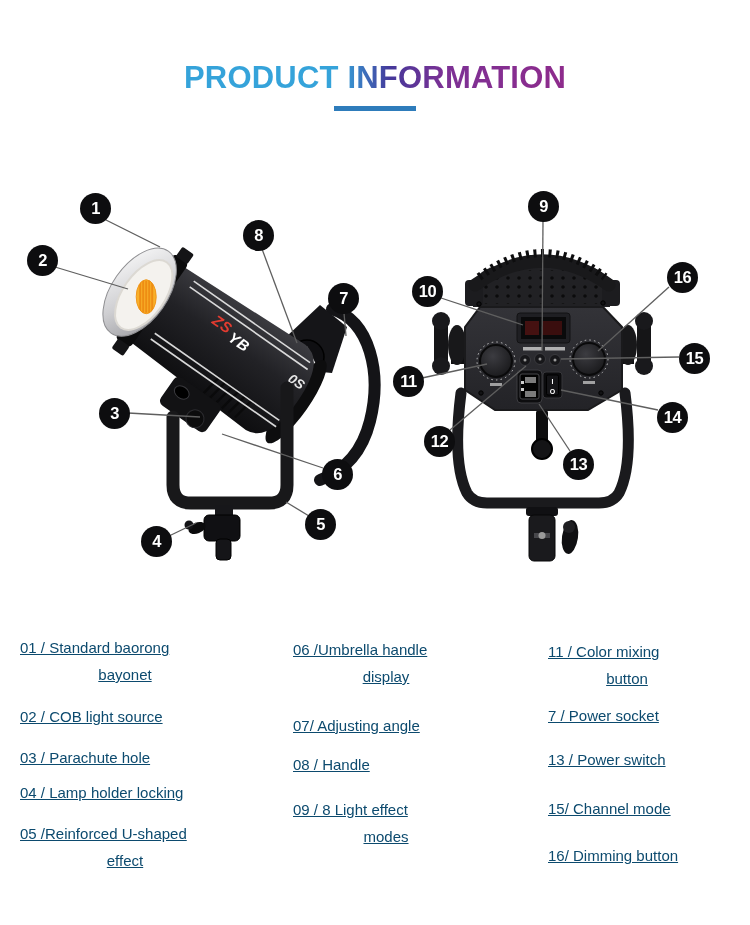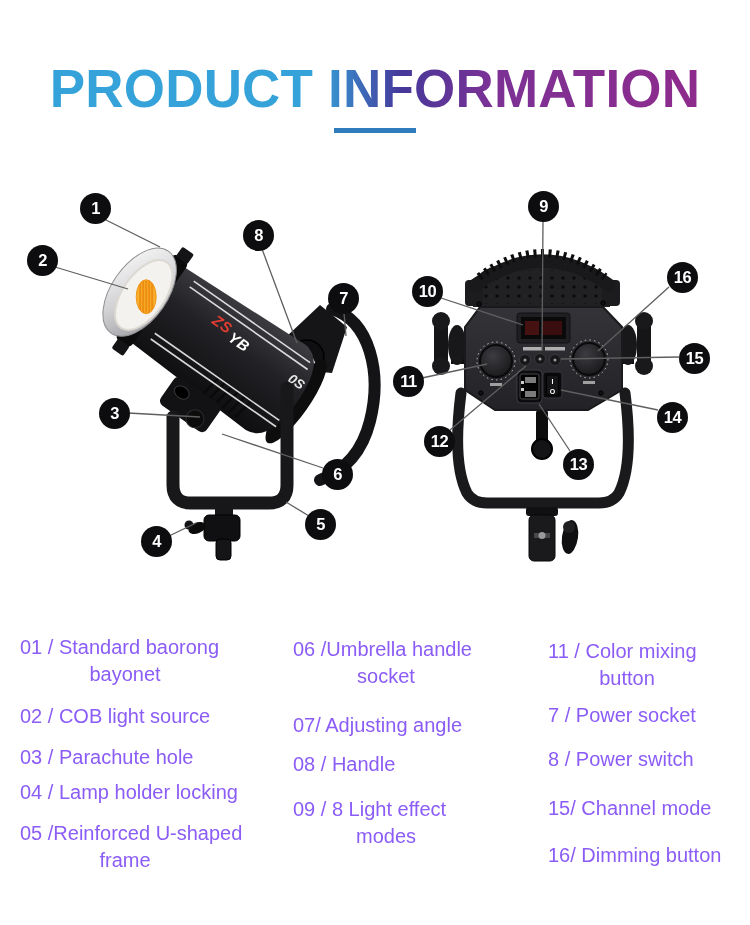--- a/index.html
+++ b/index.html
@@ -1,34 +1,34 @@
 <!DOCTYPE html>
 <html><head>
 <meta charset="utf-8">
 <style>
   html,body{margin:0;padding:0;background:#fff;}
   .page{position:relative;width:750px;height:925px;background:#ffffff;overflow:hidden;
         font-family:"Liberation Sans",sans-serif;}
   
-  .title{margin:0;padding-top:62px;text-align:center;font-size:53px;font-weight:bold;
+  .title{margin:0;padding-top:62px;text-align:center;font-size:31px;font-weight:bold;
          letter-spacing:0.2px;line-height:1;}
   .title span{
     display:inline-block;
     background:linear-gradient(90deg,#35a3da 0%,#35a3da 41%,#45389a 54%,#7c3195 68%,#8e2b8c 100%);
     -webkit-background-clip:text;background-clip:text;
     color:transparent;-webkit-text-fill-color:transparent;}
   .underline{width:82px;height:5px;background:#2e7cbb;margin:13px auto 0;}
   
   .fig-svg{position:absolute;z-index:1;}
   .lines-svg{position:absolute;left:0;top:0;z-index:5;pointer-events:none;}
   .badge{position:absolute;z-index:6;width:31px;height:31px;border-radius:50%;
          background:#0d0d0f;color:#ffffff;display:flex;align-items:center;justify-content:center;
          font-size:16.5px;font-weight:bold;letter-spacing:-0.5px;}
   
-  .legend-col{position:absolute;font-size:20px;line-height:27px;color:#8b5cf6;z-index:2;}
+  .legend-col{position:absolute;font-size:15px;line-height:27px;color:#0c4a6e;z-index:2;text-decoration:underline;}
   .legend-item .l2{text-align:center;}
   .col-1 .l2{padding-right:14px;}
   .col-3 .l2{padding-right:38px;}
 </style>
 </head>
 <body>
 
 <div class="page">
 
   <h1 class="title">
@@ -304,28 +304,28 @@
       <div class="l1">02 / COB light source</div>
     </div>
     <div class="legend-item" style="margin-bottom:8px">
       <div class="l1">03 / Parachute hole</div>
     </div>
     <div class="legend-item" style="margin-bottom:14px">
       <div class="l1">04 / Lamp holder locking</div>
     </div>
     <div class="legend-item">
       <div class="l1">05 /Reinforced U-shaped</div>
-      <div class="l2">frame</div>
+      <div class="l2">effect</div>
     </div>
   </div>
 
   <div class="legend-col col-2" style="left:293px;top:636px;width:186px">
     <div class="legend-item" style="margin-bottom:22px">
       <div class="l1">06 /Umbrella handle</div>
-      <div class="l2">socket</div>
+      <div class="l2">display</div>
     </div>
     <div class="legend-item" style="margin-bottom:12px">
       <div class="l1">07/ Adjusting angle</div>
     </div>
     <div class="legend-item" style="margin-bottom:18px">
       <div class="l1">08 / Handle</div>
     </div>
     <div class="legend-item" style="margin-bottom:0">
       <div class="l1">09 / 8 Light effect</div>
       <div class="l2">modes</div>
@@ -334,21 +334,21 @@
 
   <div class="legend-col col-3" style="left:548px;top:638px;width:196px">
     <div class="legend-item" style="margin-bottom:10px">
       <div class="l1">11 / Color mixing</div>
       <div class="l2">button</div>
     </div>
     <div class="legend-item" style="margin-bottom:17px">
       <div class="l1">7 / Power socket</div>
     </div>
     <div class="legend-item" style="margin-bottom:22px">
-      <div class="l1">8 / Power switch</div>
+      <div class="l1">13 / Power switch</div>
     </div>
     <div class="legend-item" style="margin-bottom:20px">
       <div class="l1">15/ Channel mode</div>
     </div>
     <div class="legend-item">
       <div class="l1">16/ Dimming button</div>
     </div>
   </div>
 
 </div>

